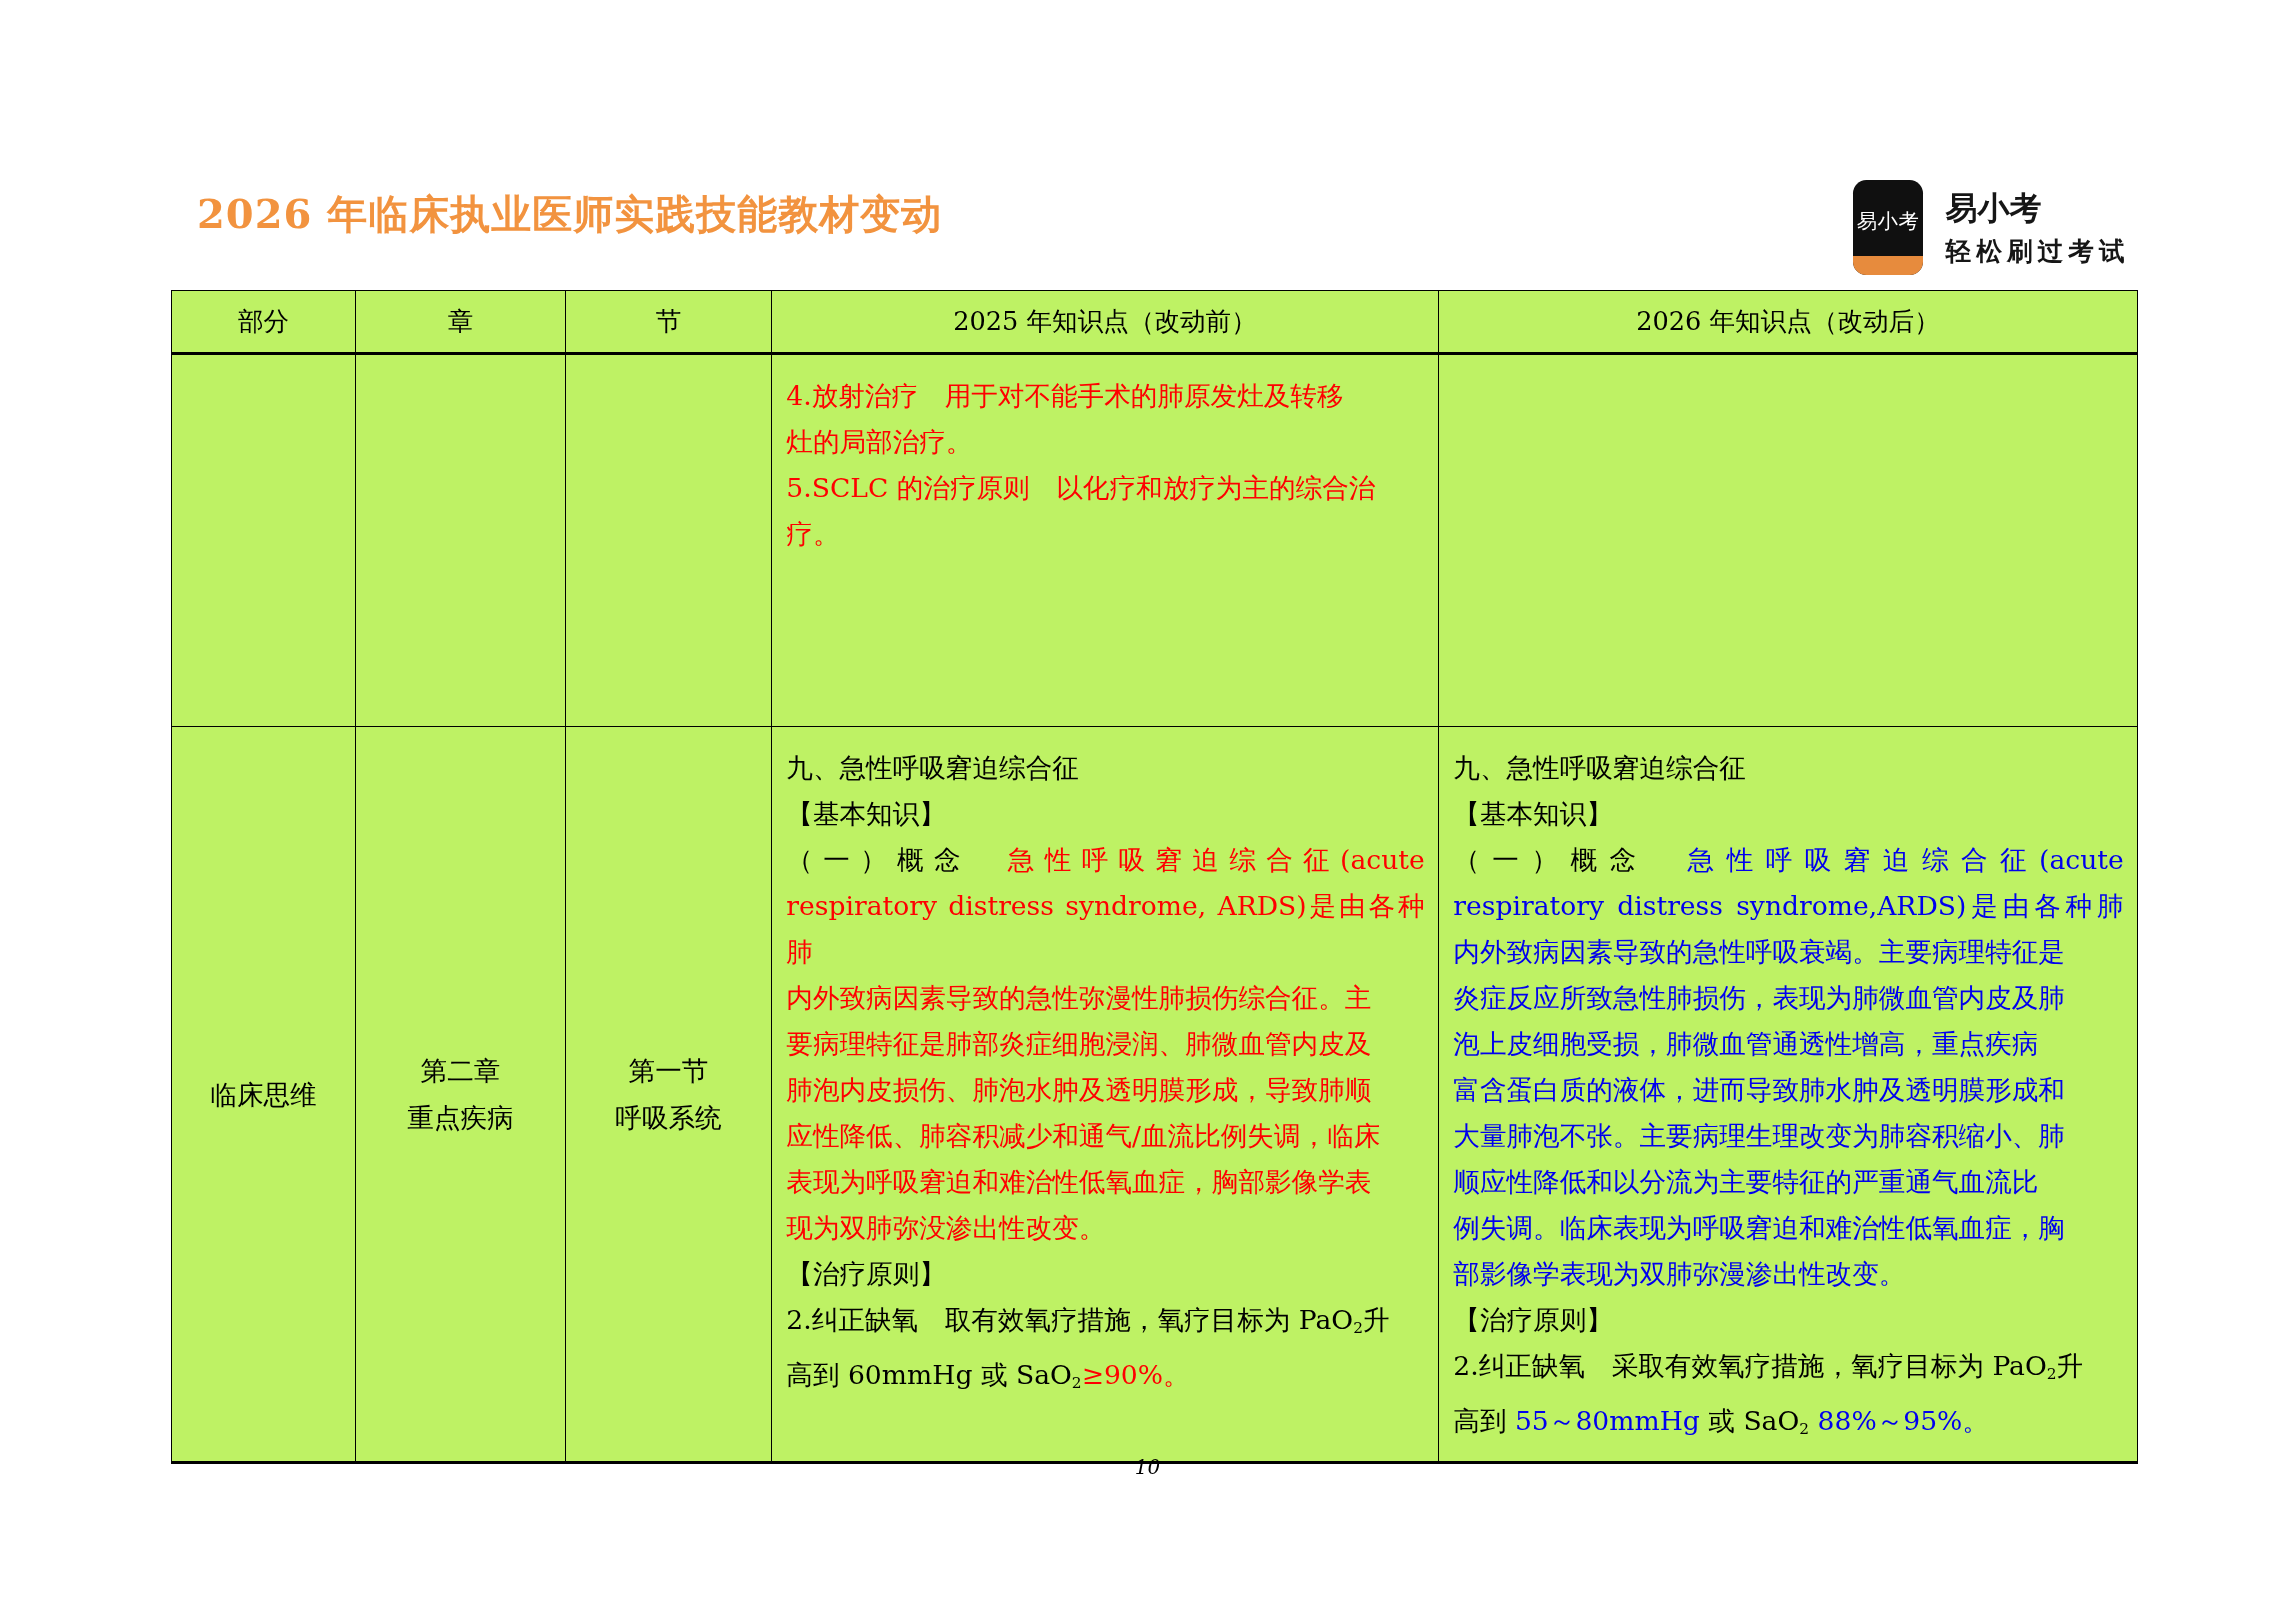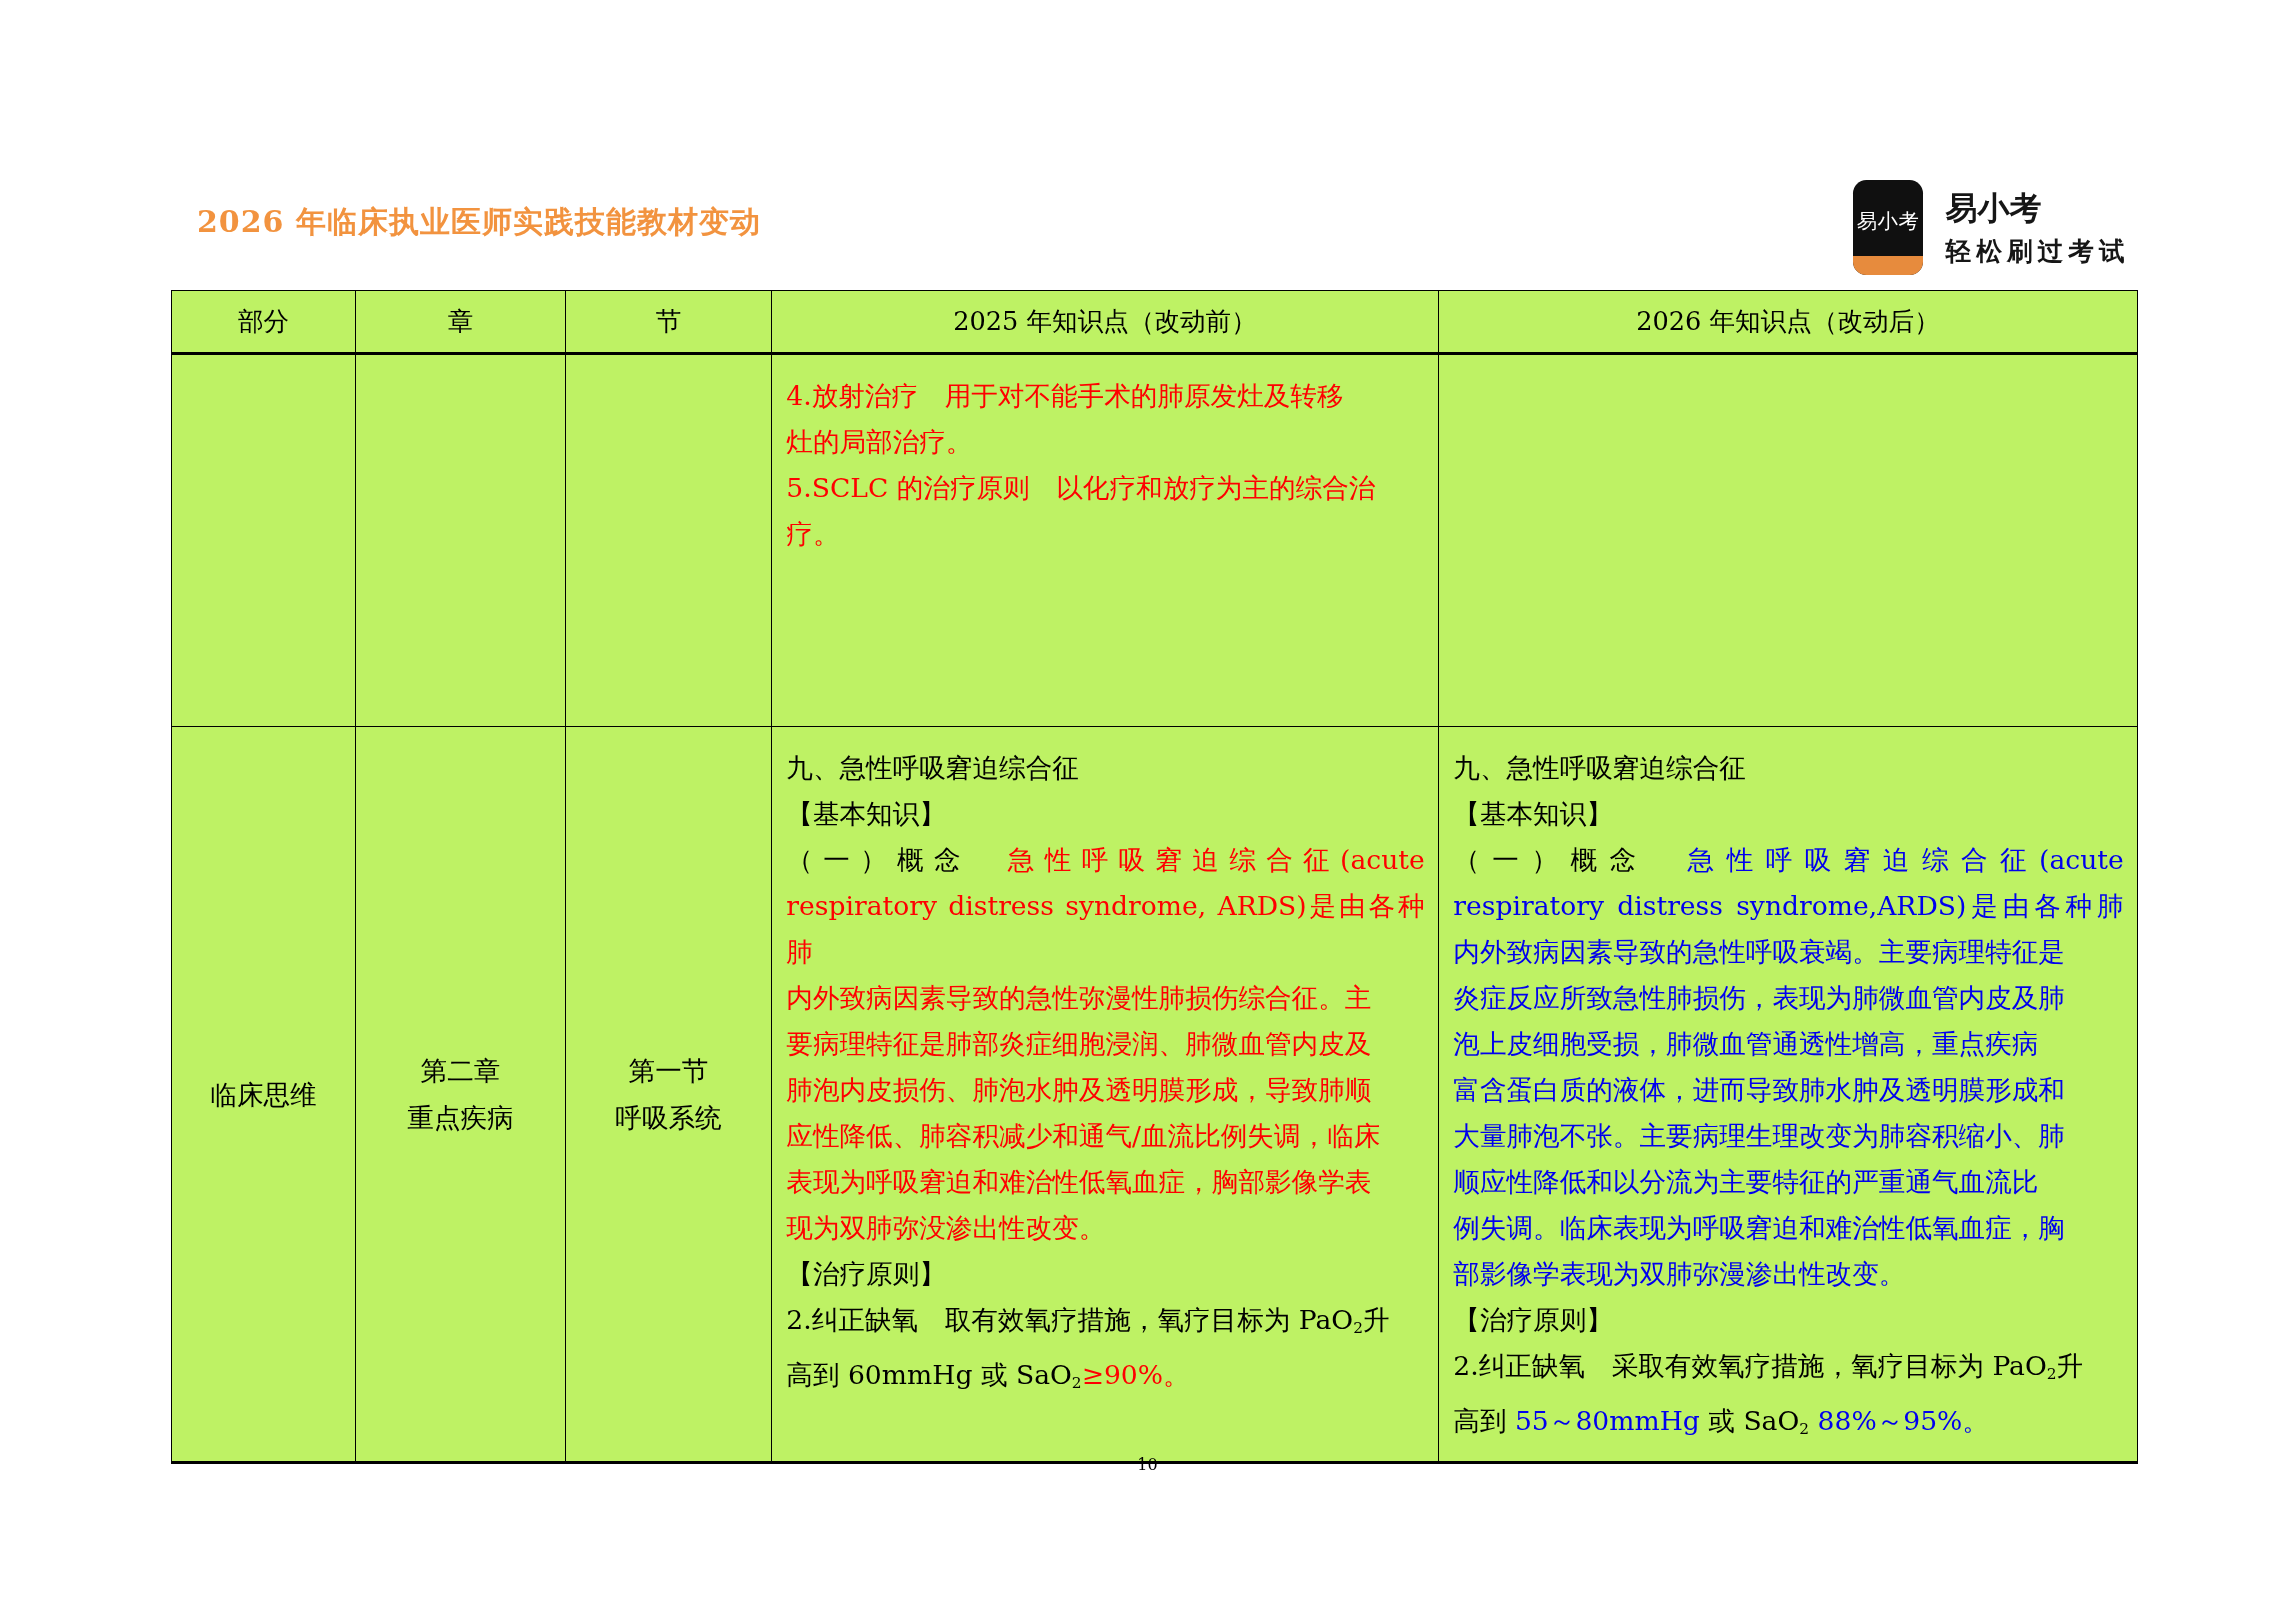--- a/index.html
+++ b/index.html
@@ -2,22 +2,22 @@
 <html style="--title-orange: #F2933F; --logo-orange: #E78B3D; --text-red: #FF0000; --text-blue: #0000EE; --border-color: #000000;font-size:8.2px"><head>
 <meta charset="utf-8">
 <style>
   html,body{margin:0;padding:0;}
   body{
     width:2295px;height:1623px;position:relative;background:#ffffff;
     font-family:"DejaVu Serif","Liberation Serif",serif;color:#000;
     overflow:hidden;
   }
   .doc-title{
-    position:absolute;left:197px;top:202px;
-    font-size:30px;font-weight:bold;letter-spacing:1px;
+    position:absolute;left:197px;top:187px;
+    font-size:40px;font-weight:bold;letter-spacing:1px;
     color:var(--title-orange);white-space:nowrap;
   }
   
   .brand{position:absolute;left:1853px;top:180px;display:flex;}
   .brand-icon{
     position:relative;width:70px;height:95px;border-radius:13.3px;
     background:#101010;overflow:hidden;flex:none;
   }
   .brand-icon-text{
     position:absolute;left:0;right:0;top:26.6px;text-align:center;
@@ -68,21 +68,21 @@
   td[data-name="cell-after-r2"]  .rline:nth-child(3),
   td[data-name="cell-before-r2"] .rline:nth-child(4),
   td[data-name="cell-after-r2"]  .rline:nth-child(4){
     text-align:justify;text-align-last:justify;
   }
   .seg-red{color:var(--text-red);}
   .seg-blue{color:var(--text-blue);}
   .seg-sub{font-size:58%;vertical-align:-0.28em;}
   .page-number{
     position:absolute;left:0;right:0;top:1455px;text-align:center;
-    font-size:16px;color:#000;
+    font-size:20px;color:#000;font-style:italic;
   }
 </style>
 </head>
 <body>
 
 <div class="doc-title" data-name="page-title">2026 年临床执业医师实践技能教材变动</div>
 
 <div class="brand" data-name="brand-logo">
   <div class="brand-icon" data-name="yixiaokao-app-icon">
     <span class="brand-icon-text" data-name="app-icon-label">易小考</span>

